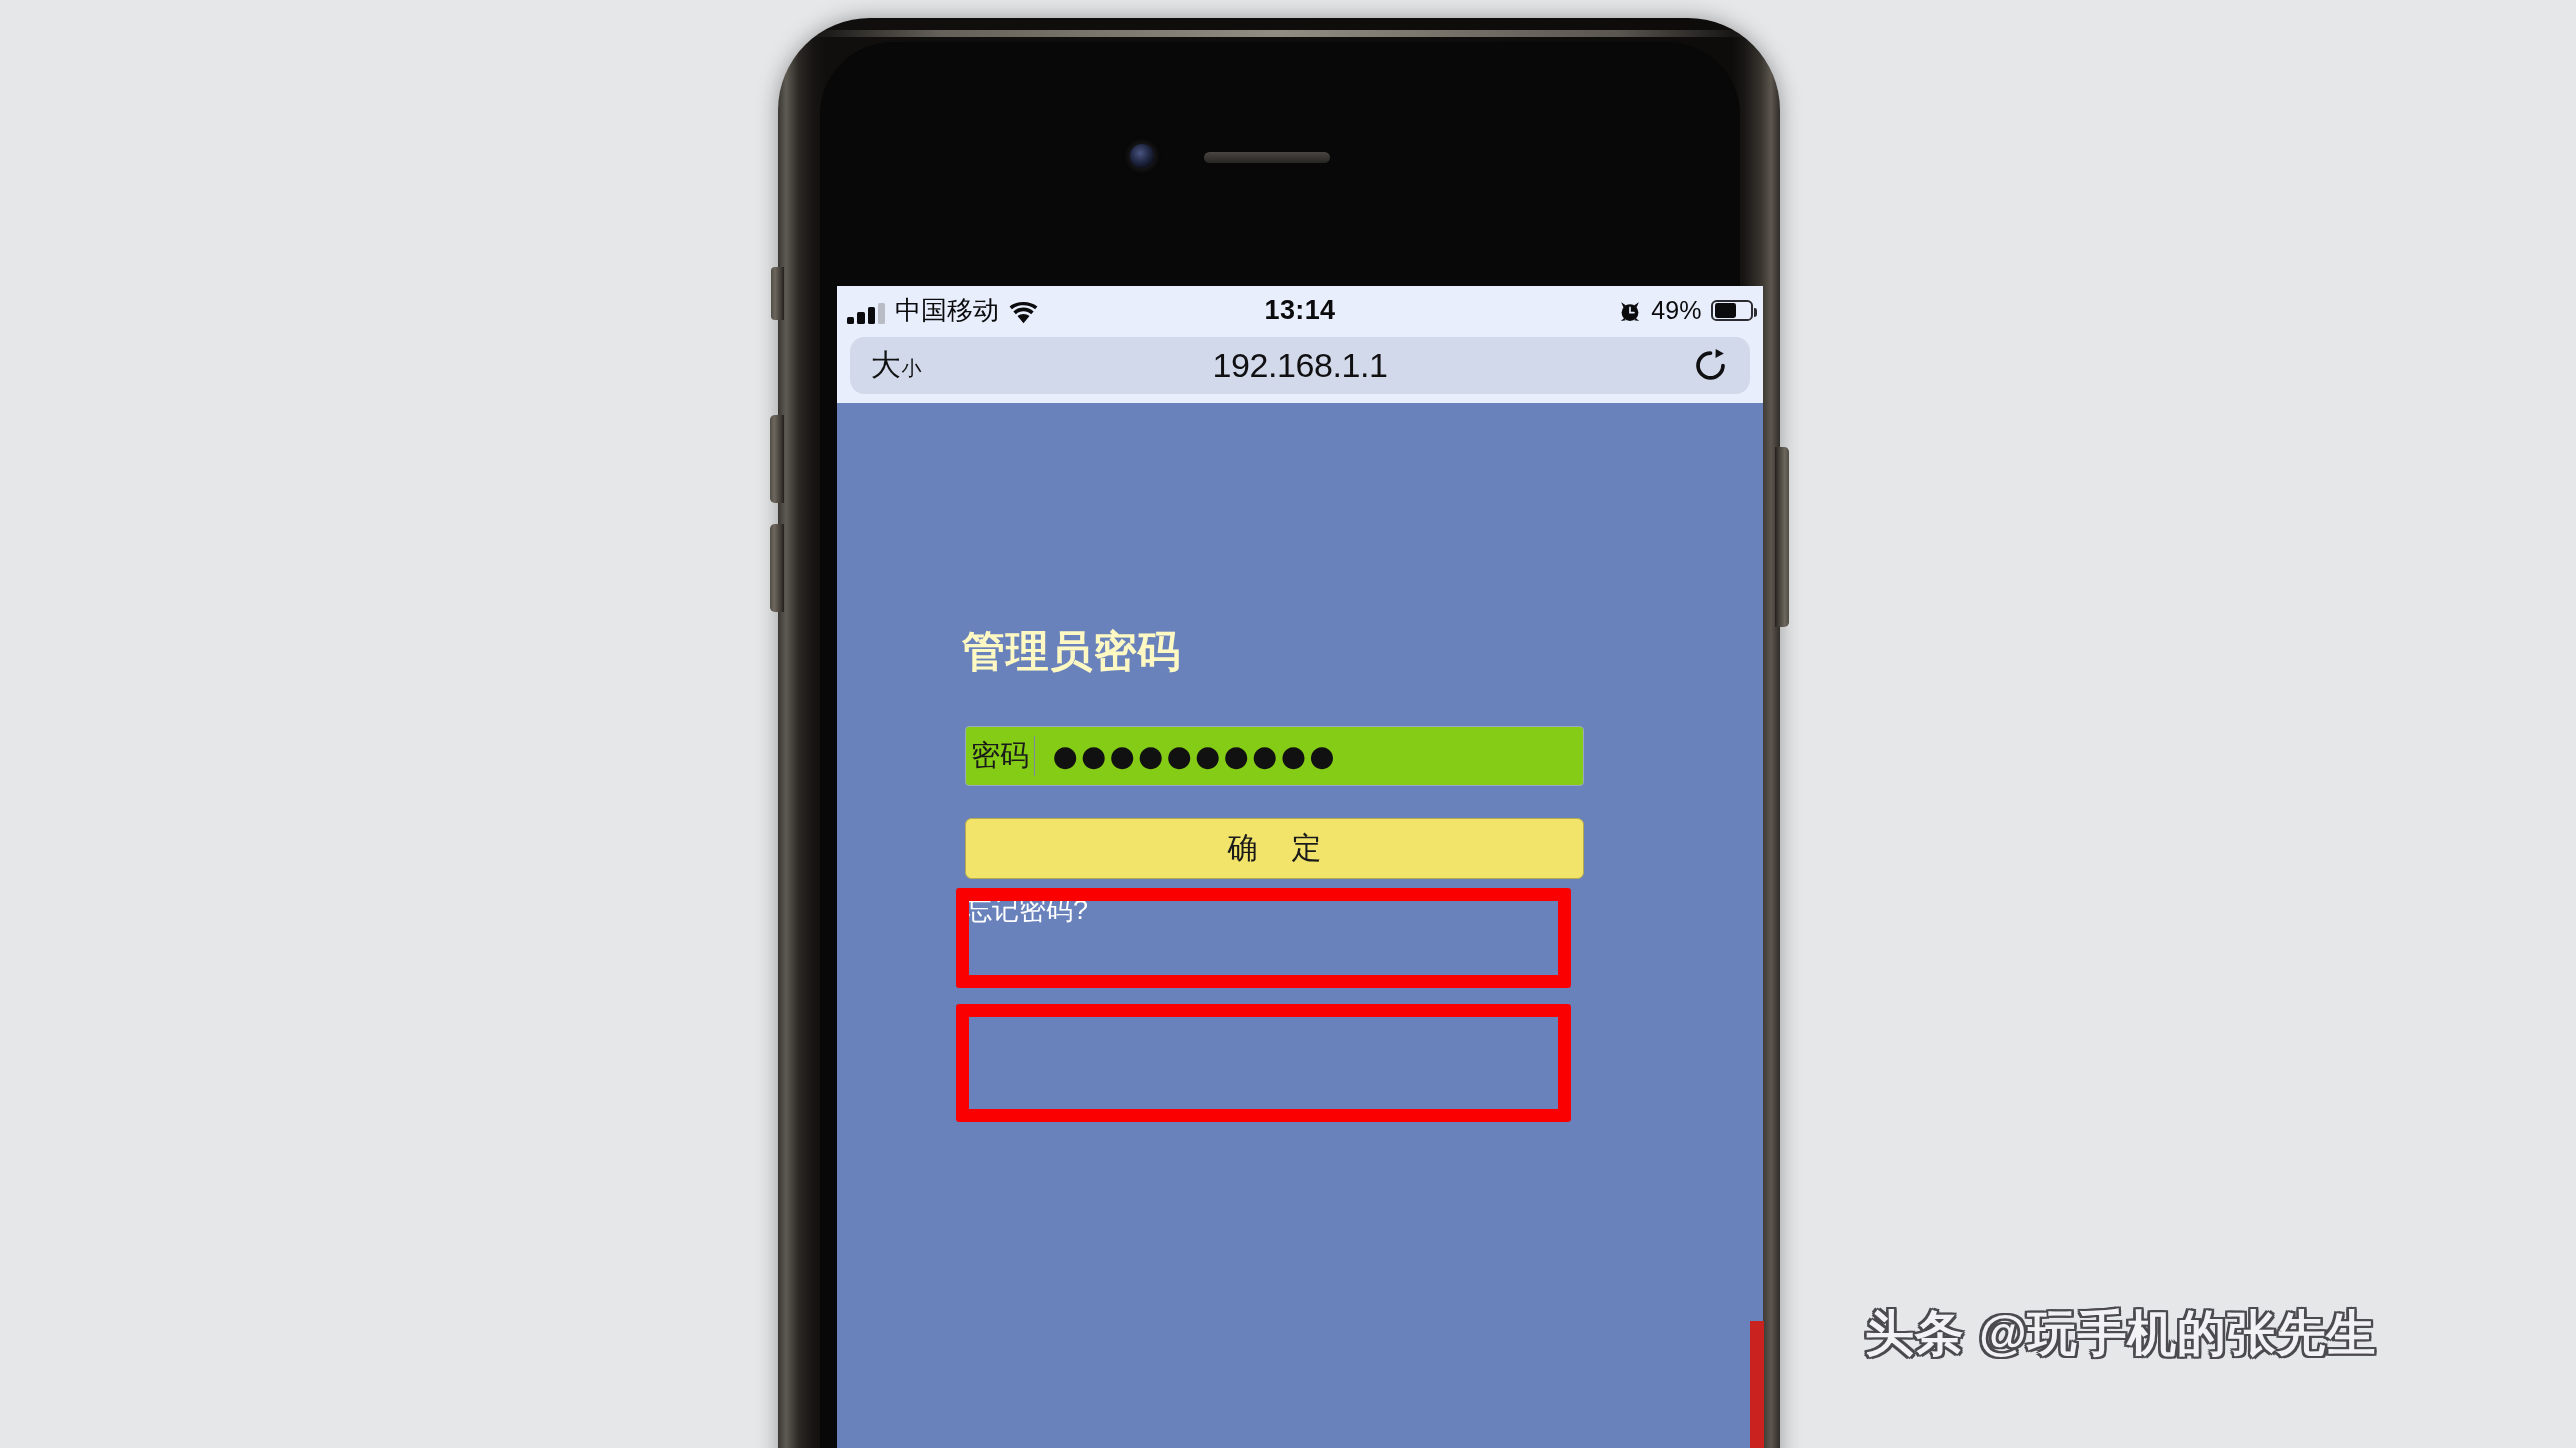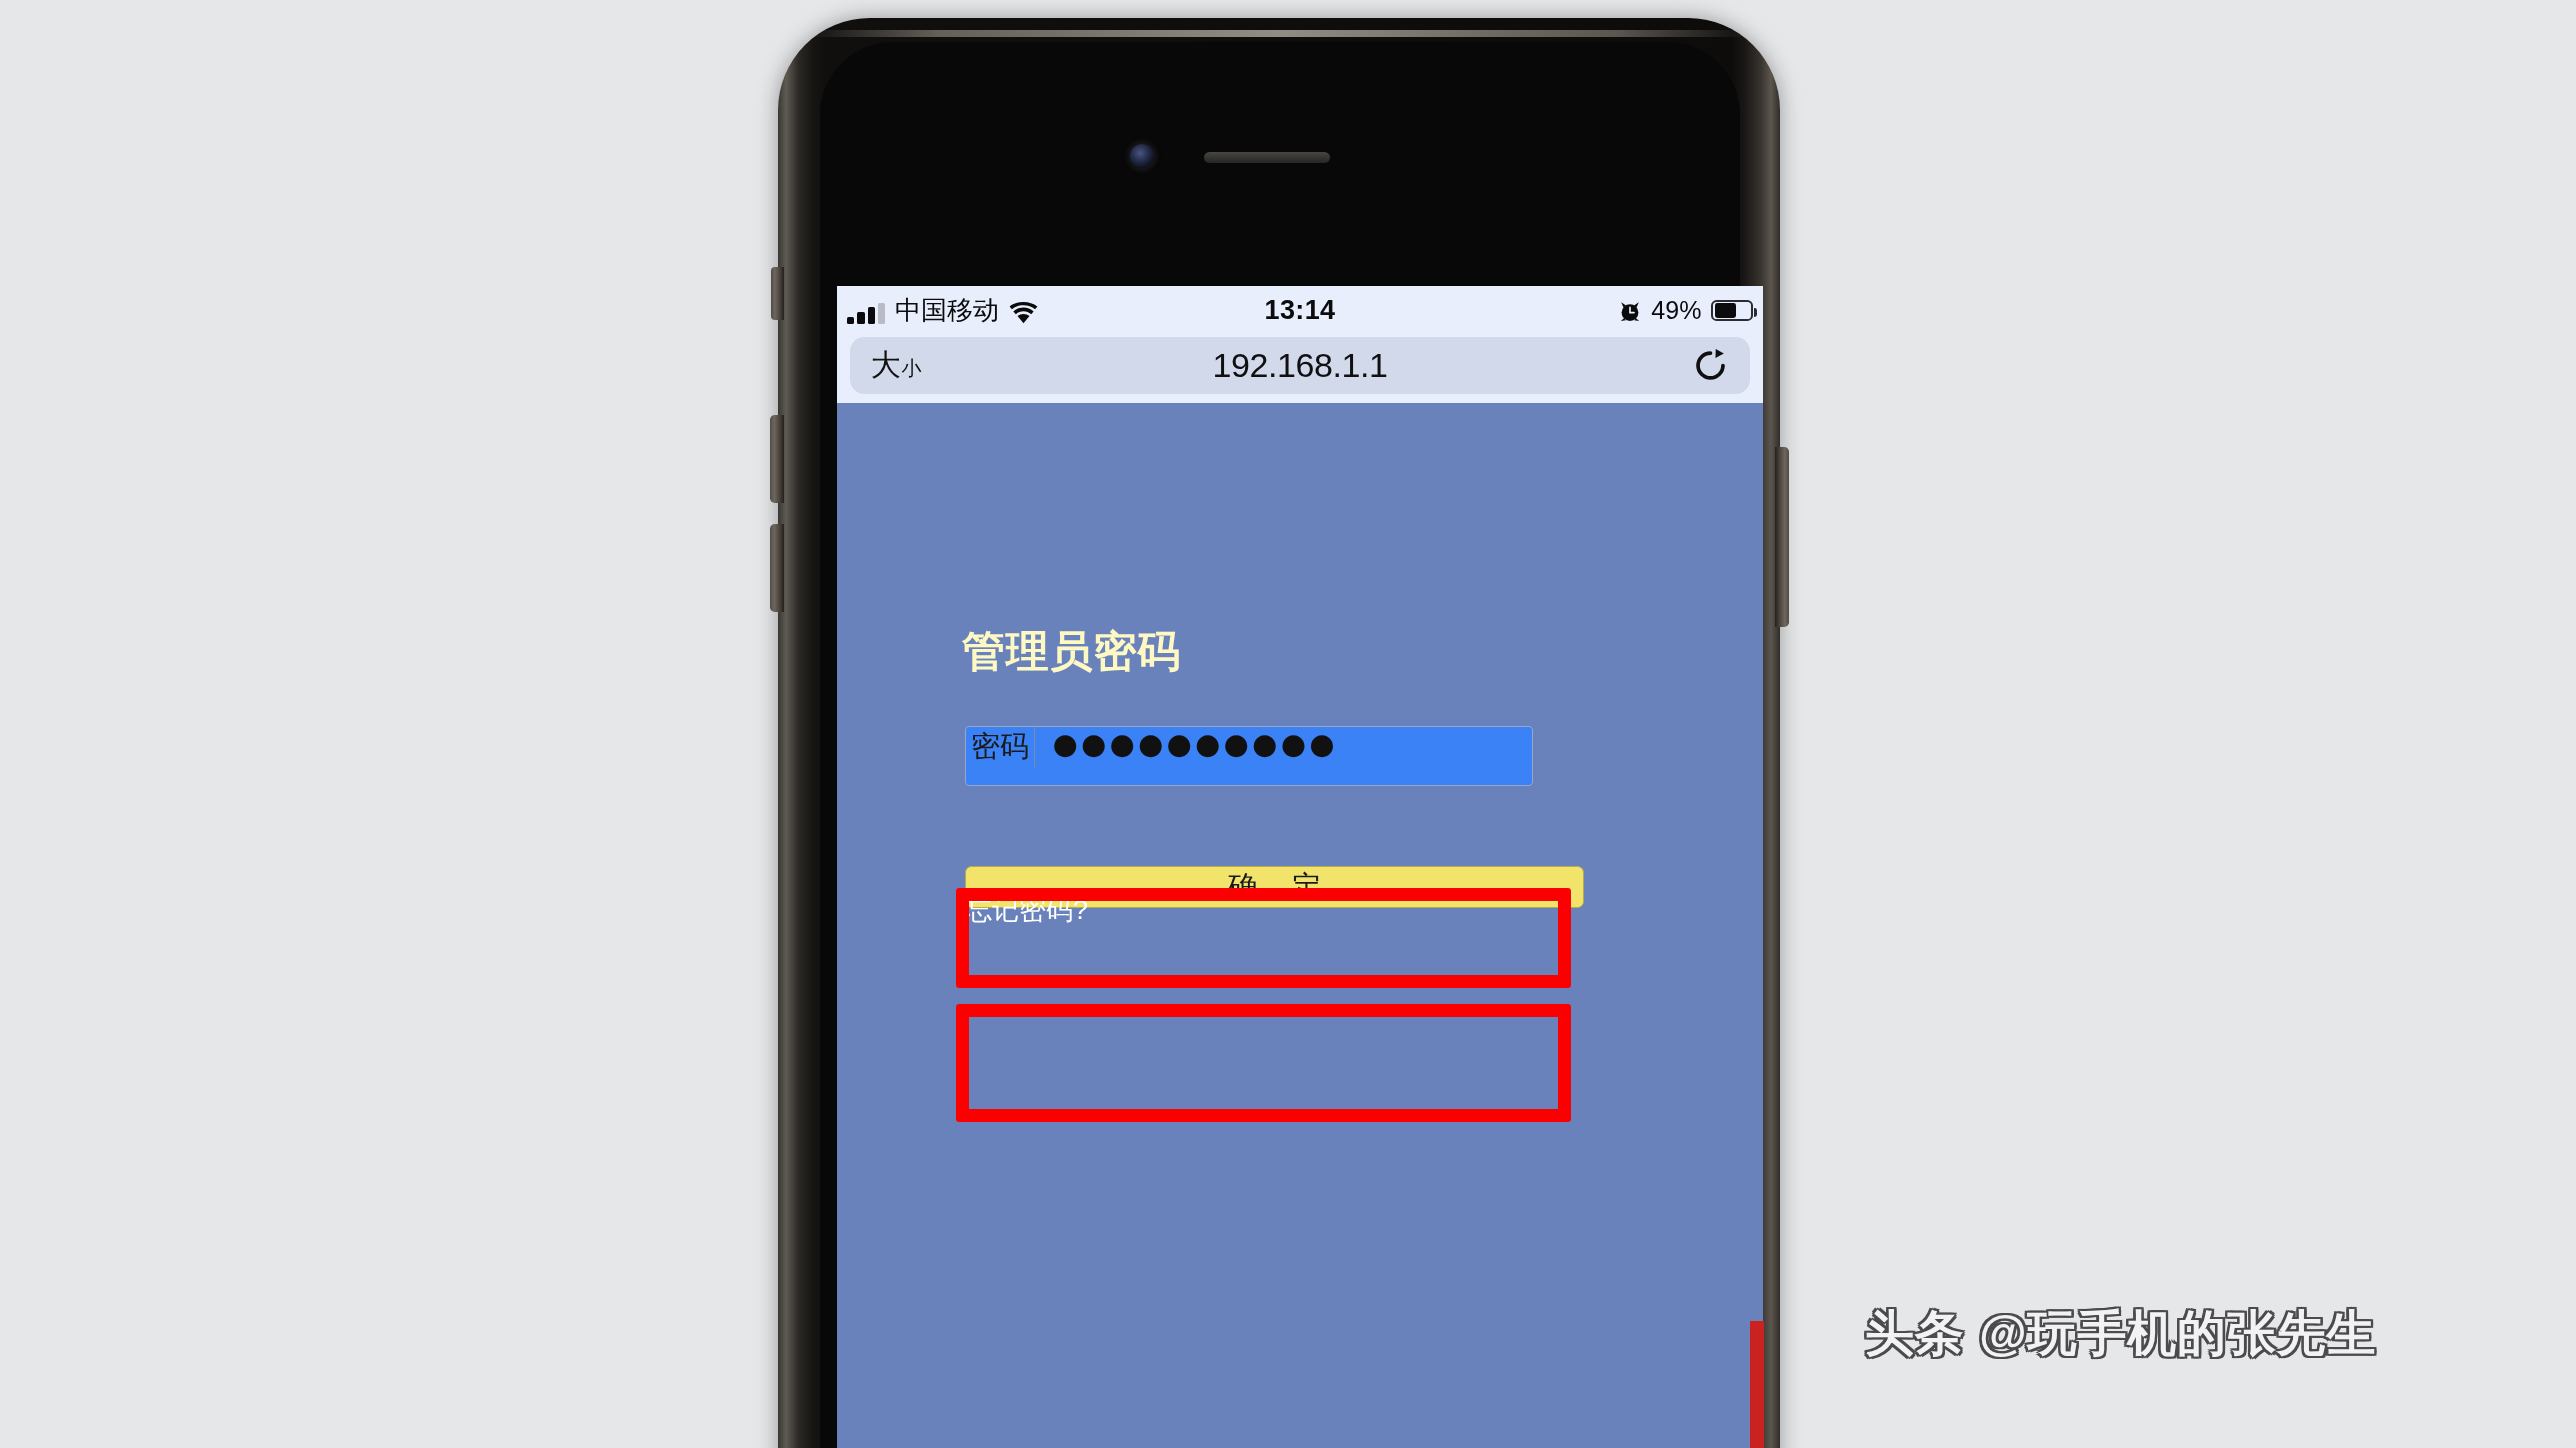--- a/index.html
+++ b/index.html
@@ -135,47 +135,47 @@
   #login-heading {
     position:absolute; left:125px; top:220px;
     font-size:43px; font-weight:bold; color:#fef9c3;
     letter-spacing:0.8px;
     text-align:center;
   }
 
   
   #password-row {
     position:absolute; left:128px; top:323px;
-    width:568px; height:60px;
-    background:#3b82f6;
+    width:619px; height:60px;
+    background:#84cc16;
     border:0.8px solid #9aa7c4;
     border-radius:4px;
-    display:flex; align-items:flex-start; overflow:hidden;
+    display:flex; align-items:center; overflow:hidden;
   }
   #password-label {
     width:69px; display:flex; align-items:center; justify-content:center;
     font-size:29px; color:#1a1a1a;
     border-right:1.6px solid #7d8ba8;
   }
   #password-input-value {
     flex:1; display:flex; align-items:center;
     padding-left:17.6px;
     font-size:29px; color:#111; letter-spacing:3.2px;
     font-family:"DejaVu Sans",sans-serif;
   }
 
   
   #confirm-button {
     position:absolute; left:128px; top:415px;
-    width:619px; height:42px;
+    width:619px; height:61px;
     background:#f2e46b;
     border:0.8px solid #b5ab4d;
     border-radius:6.4px;
     display:flex; align-items:center; justify-content:center;
-    font-size:30px; color:#1a1a1a; letter-spacing:12.8px; text-indent:12.8px;margin-top:48px;
+    font-size:30px; color:#1a1a1a; letter-spacing:12.8px; text-indent:12.8px;
   }
 
   
   #forgot-password-link {
     position:absolute; left:128px; top:489px;
     font-size:27px; color:#ffffff;
   }
 
   
   .annotation-box {

